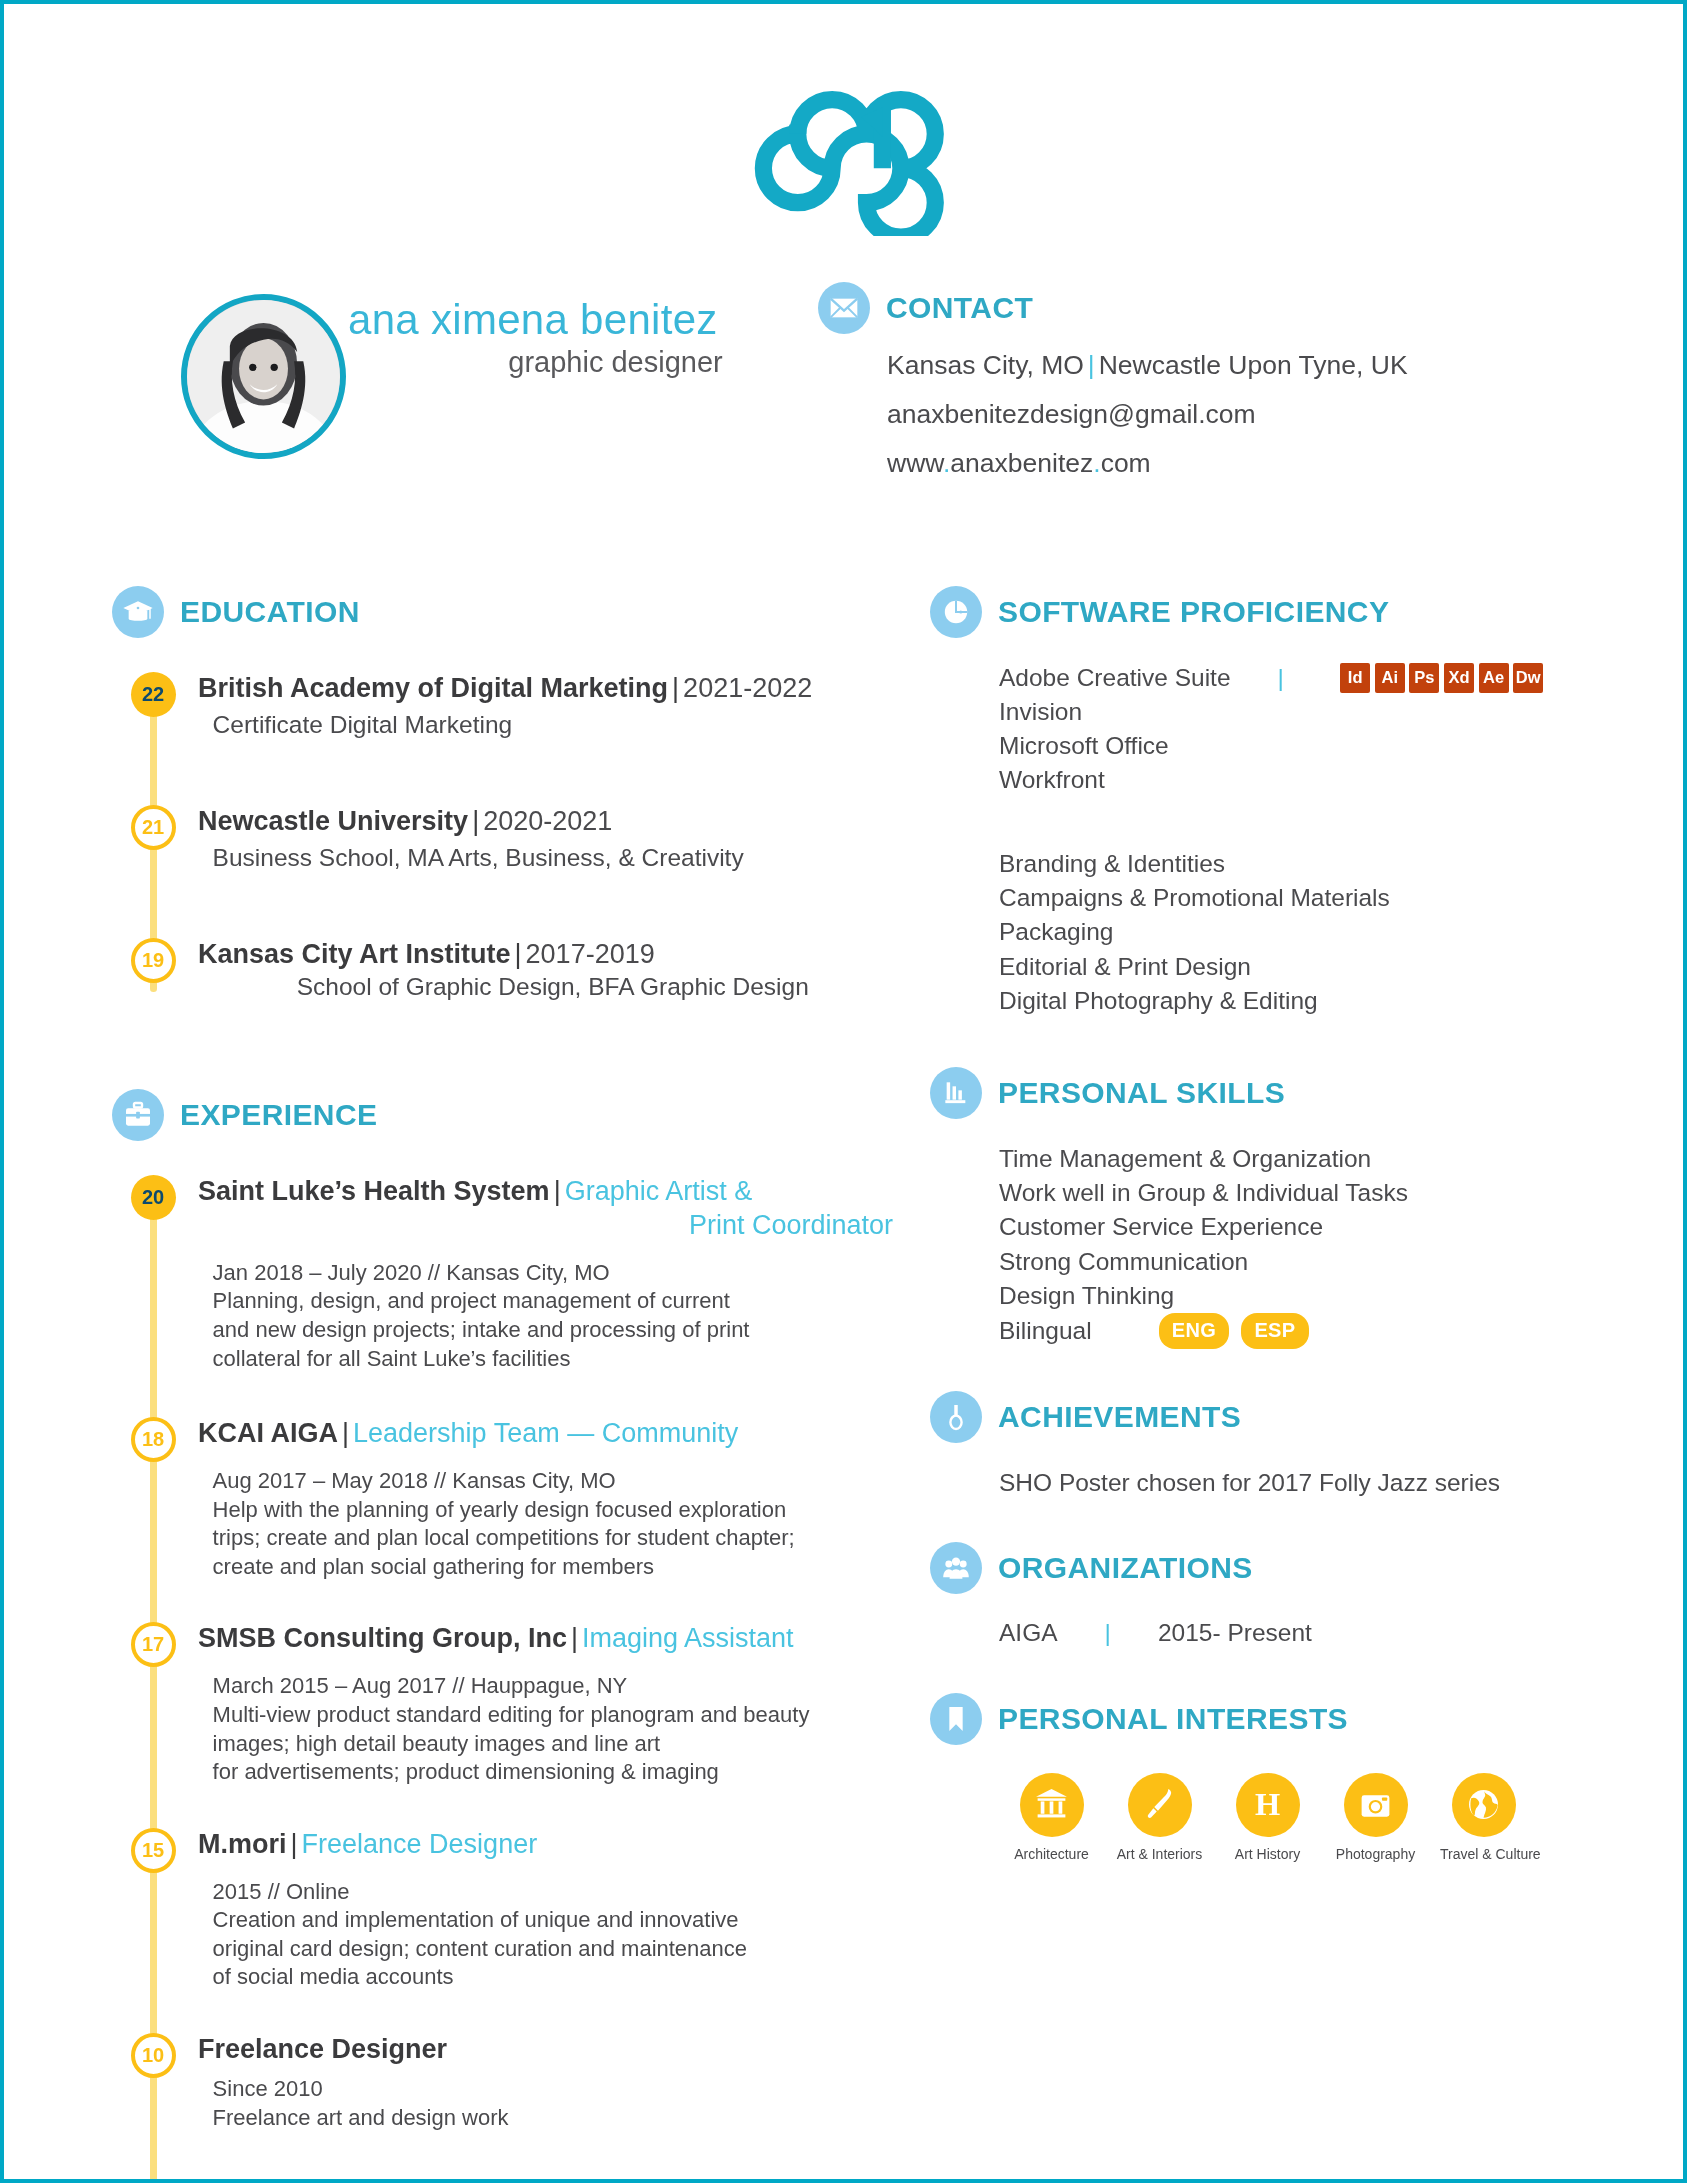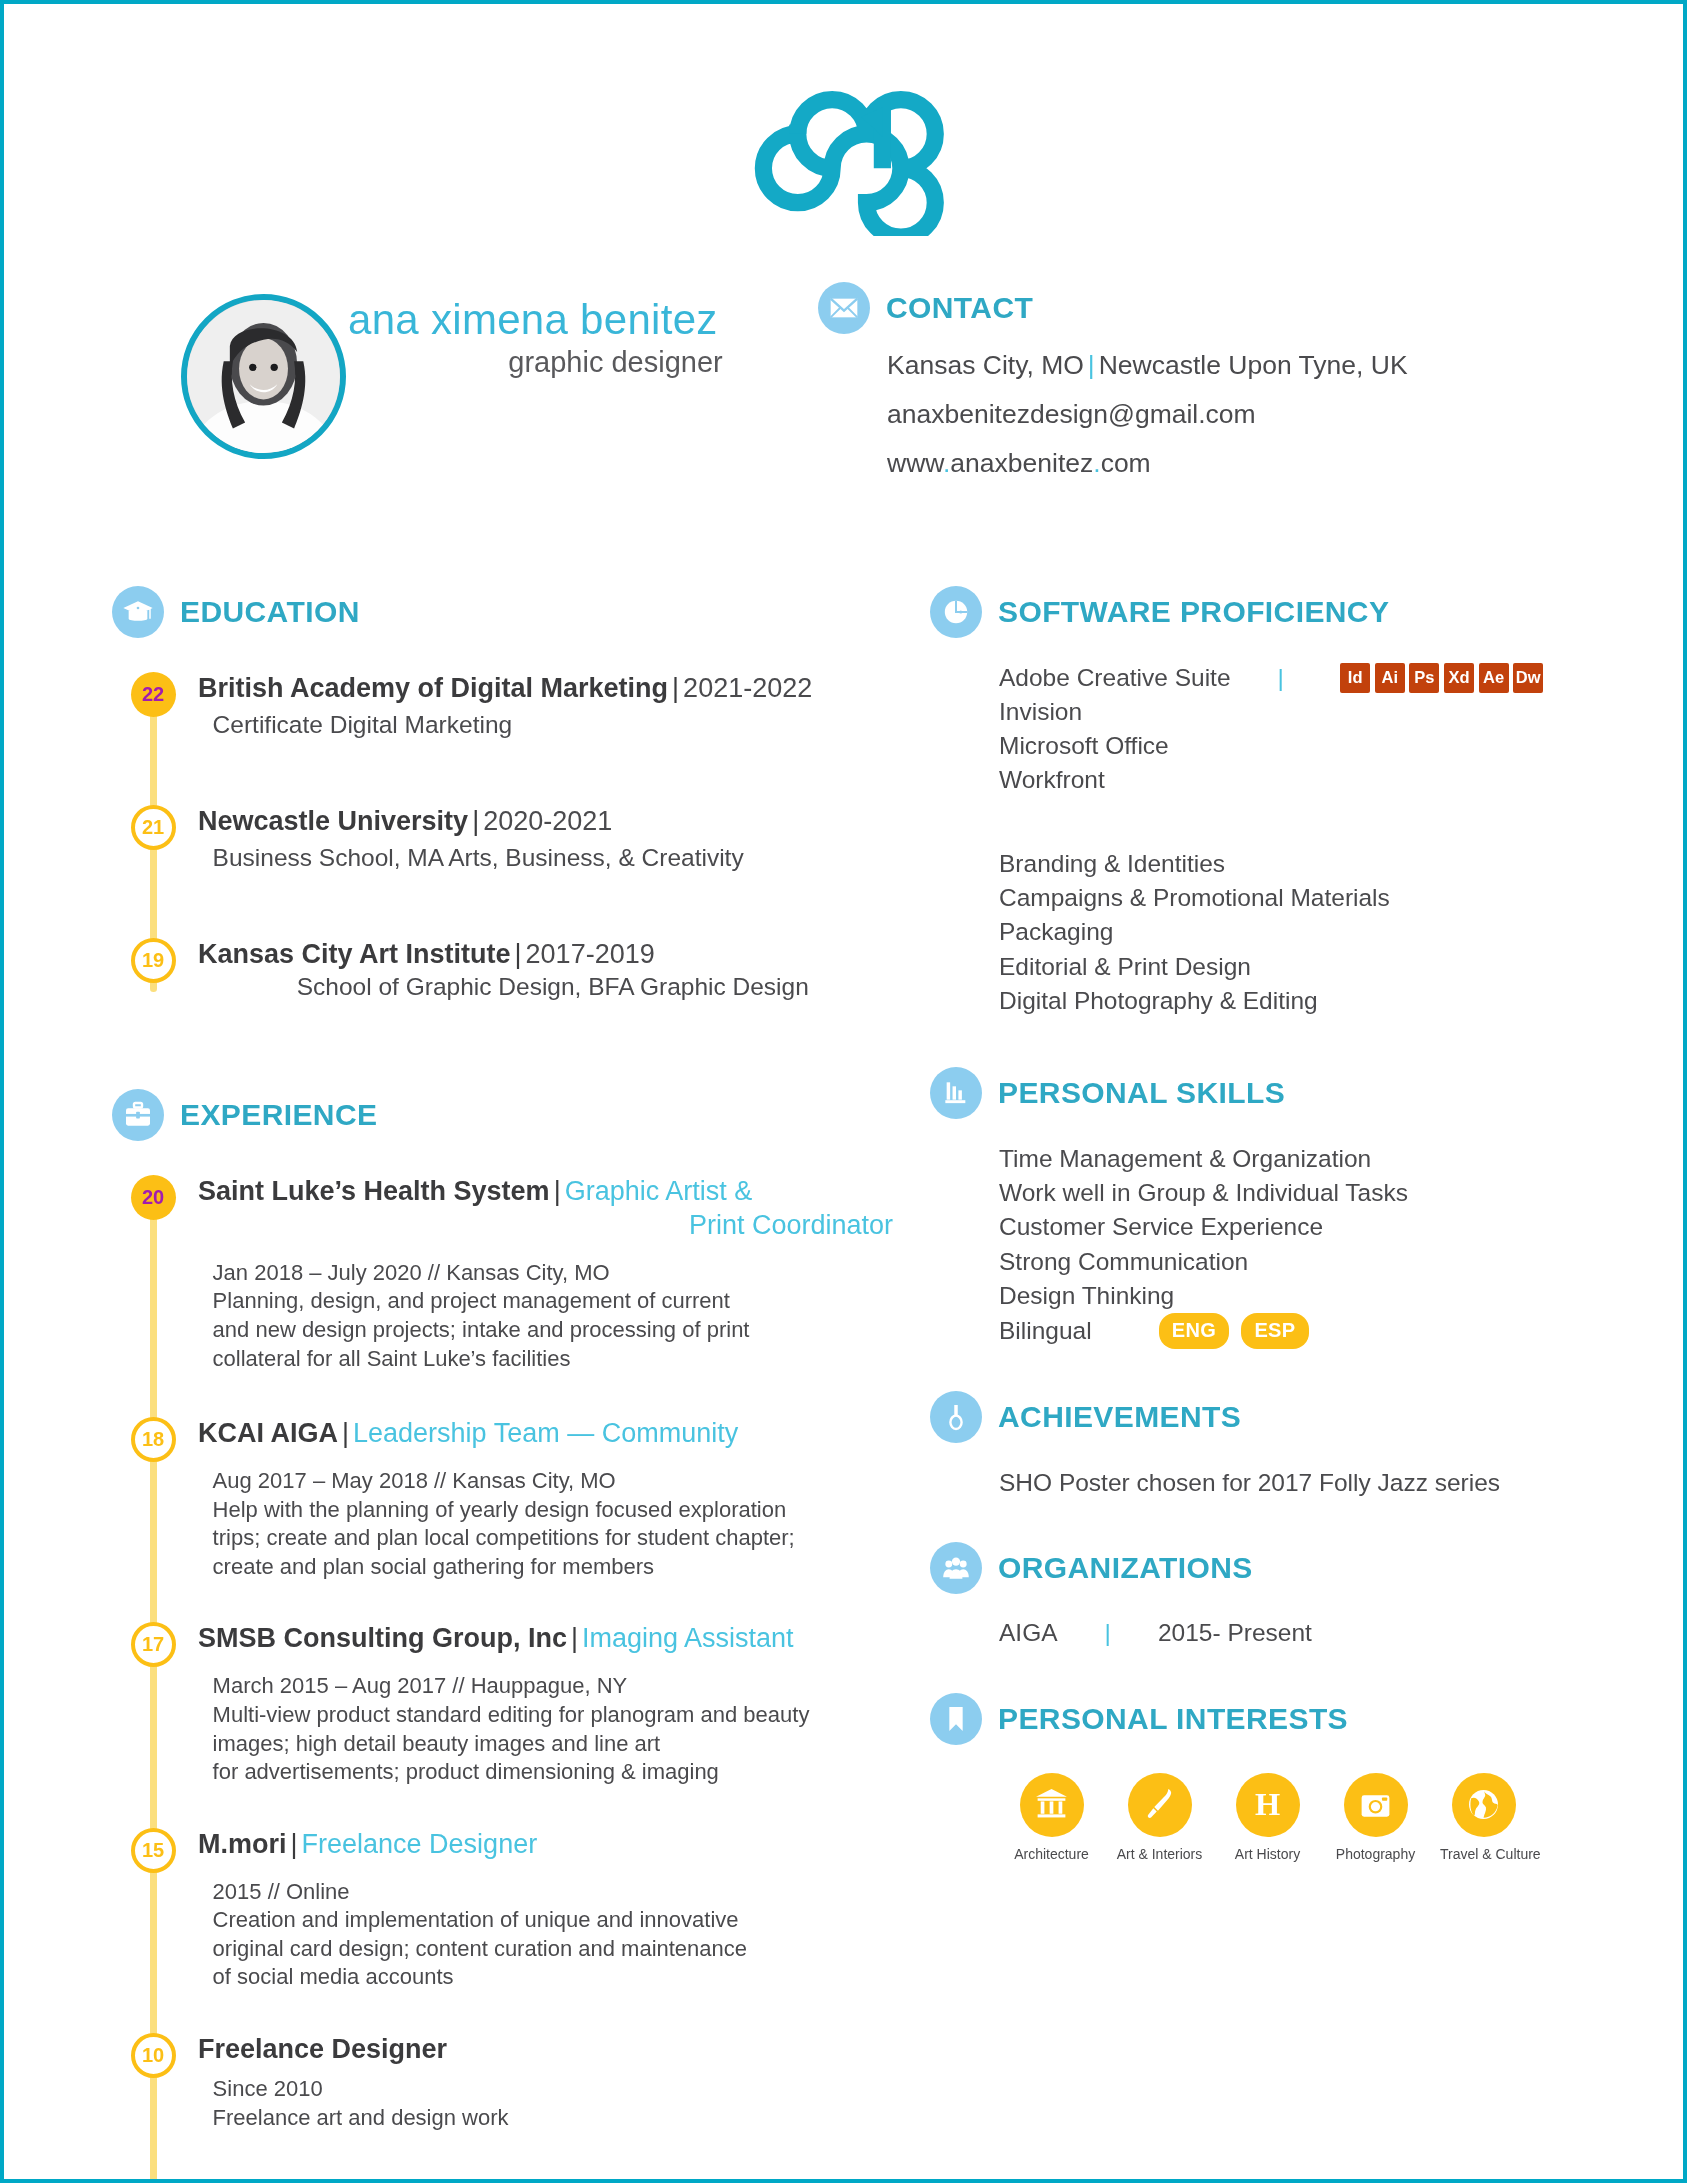--- a/index.html
+++ b/index.html
@@ -73,21 +73,21 @@
     position:absolute; left:38px; top:24px;
     width:6.6px; background:#fbdf7e; border-radius:3.3px;
   }
   .tl-item { position:relative; padding-left:86px; margin-bottom:2.6px; }
   .badge {
     position:absolute; left:18.5px; top:0px;
     width:45px; height:45px; border-radius:50%;
     display:flex; align-items:center; justify-content:center;
     font-size:20px; font-weight:700; box-sizing:border-box; z-index:2;
   }
-  .badge.filled { background:#fcbf15; color:#a21caf; }
+  .badge.filled { background:#fcbf15; color:#0c4a6e; }
   .badge.hollow { background:#fff; border:4px solid #fcbf15; color:#fcbf15; }
 
   .ent-title {
     font-size:27px; font-weight:700; color:#3b3b3d;
     line-height:1.22; margin-top:1.3px;
   }
   .ent-title .sep { color:#3b3b3d; font-weight:400; padding:0 4px; }
   .ent-title .years { font-weight:300; color:#4a4a4d; }
   .ent-title .role2 { font-weight:300; color:#49c3e0; }
   .ent-sub {

